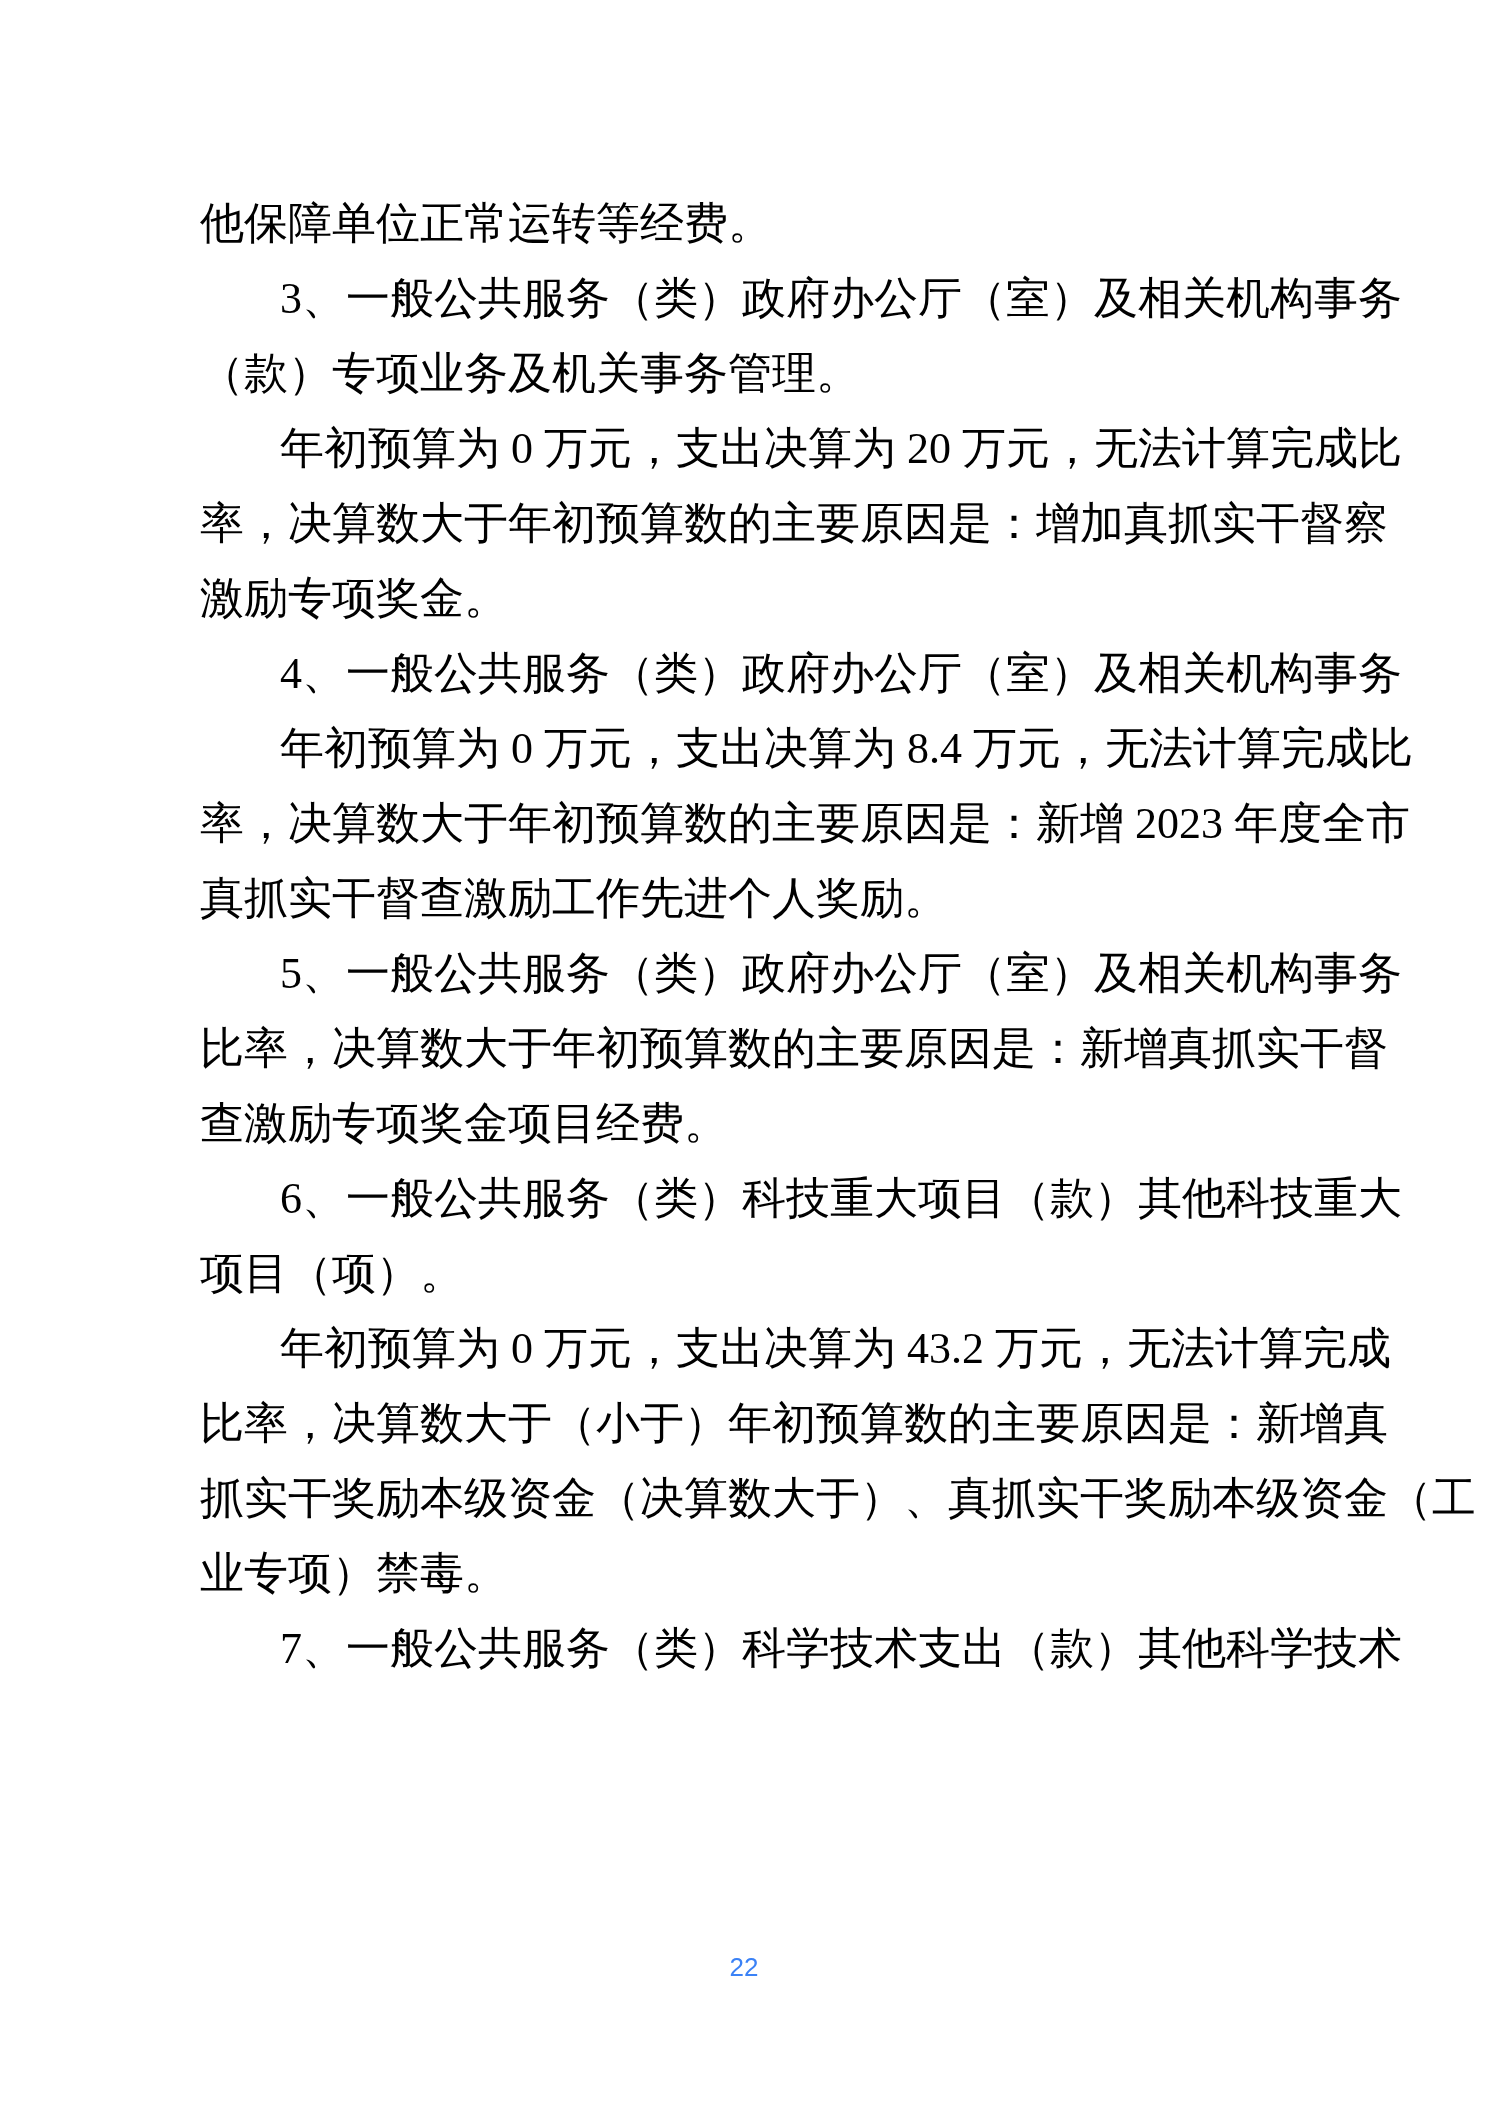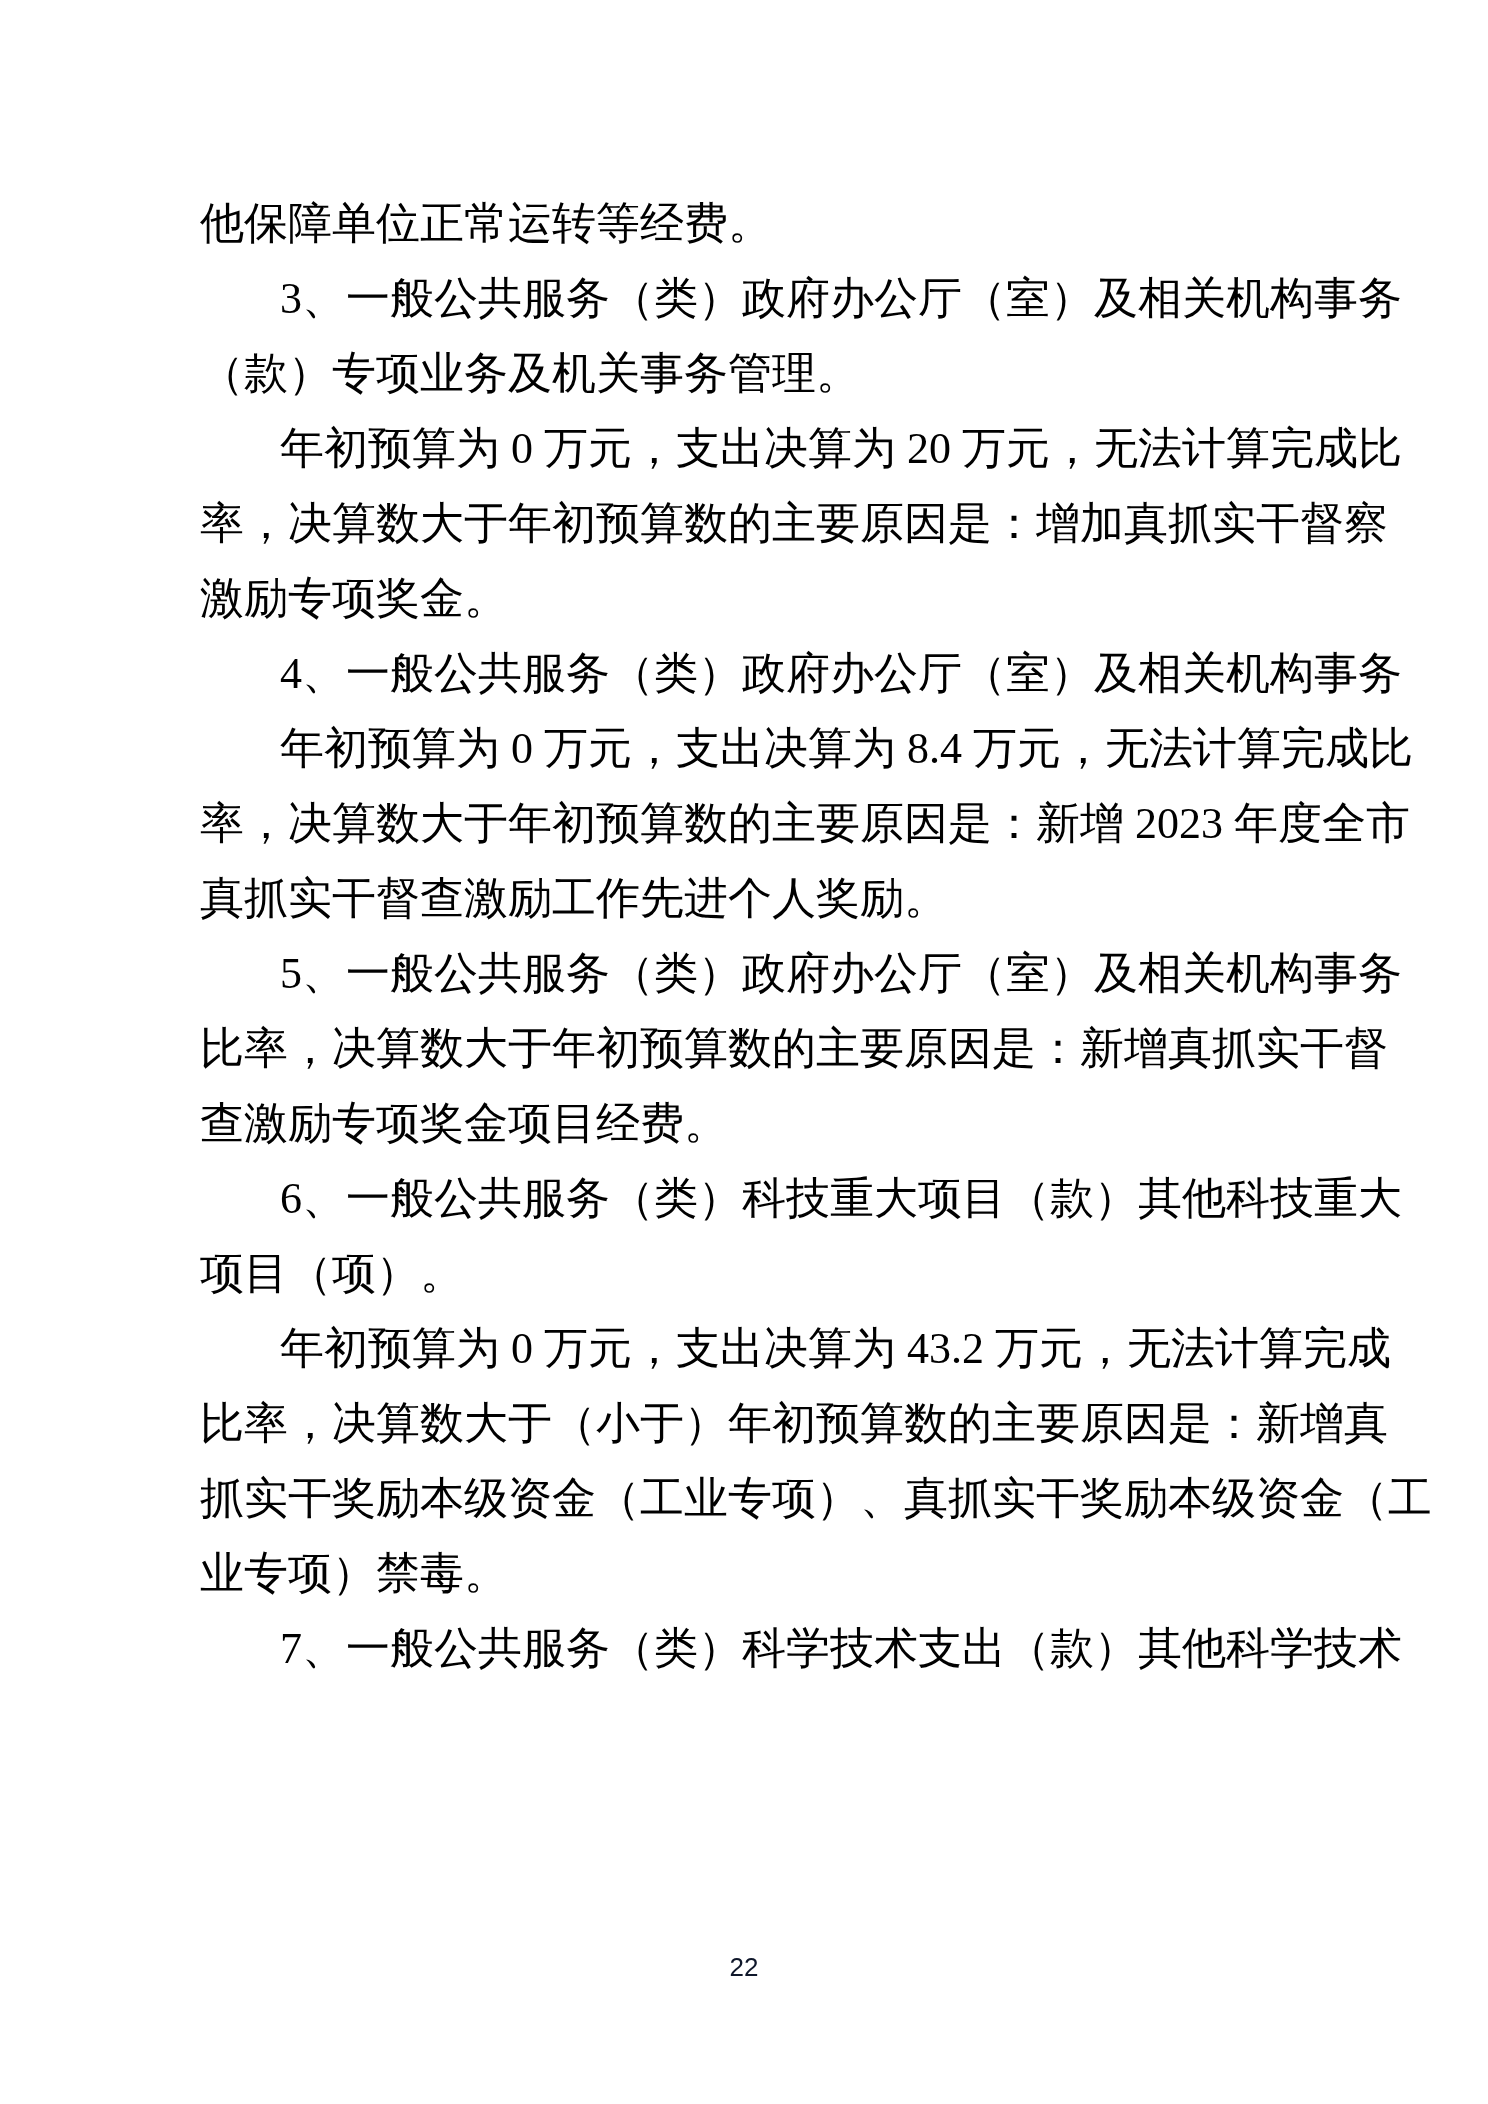--- a/index.html
+++ b/index.html
@@ -43,21 +43,21 @@
   }
   .page-number {
     position: absolute;
     left: 0;
     top: 1950px;
     width: 100%;
     text-align: center;
     font-family: "Liberation Sans", "DejaVu Sans", sans-serif;
     font-size: 26px;
     line-height: 34px;
-    color: #0f172a;
+    color: #3b82f6;
   }
 </style>
 </head>
 <body>
 
 <div class="page">
   <main class="text-block">
     <p class="line pend">他保障单位正常运转等经费。</p>
     <p class="line indent">3、一般公共服务（类）政府办公厅（室）及相关机构事务</p>
     <p class="line pend">（款）专项业务及机关事务管理。</p>
@@ -68,18 +68,18 @@
     <p class="line indent">年初预算为 0 万元，支出决算为 8.4 万元，无法计算完成比</p>
     <p class="line">率，决算数大于年初预算数的主要原因是：新增 2023 年度全市</p>
     <p class="line pend">真抓实干督查激励工作先进个人奖励。</p>
     <p class="line indent">5、一般公共服务（类）政府办公厅（室）及相关机构事务</p>
     <p class="line">比率，决算数大于年初预算数的主要原因是：新增真抓实干督</p>
     <p class="line pend">查激励专项奖金项目经费。</p>
     <p class="line indent">6、一般公共服务（类）科技重大项目（款）其他科技重大</p>
     <p class="line pend">项目（项）。</p>
     <p class="line indent">年初预算为 0 万元，支出决算为 43.2 万元，无法计算完成</p>
     <p class="line">比率，决算数大于（小于）年初预算数的主要原因是：新增真</p>
-    <p class="line">抓实干奖励本级资金（工业专项）、真抓实干奖励本级资金（工</p>
+    <p class="line">抓实干奖励本级资金（决算数大于）、真抓实干奖励本级资金（工</p>
     <p class="line pend">业专项）禁毒。</p>
     <p class="line indent">7、一般公共服务（类）科学技术支出（款）其他科学技术</p>
   </main>
   <footer class="page-number">22</footer>
 </div>
 
 </body></html>

